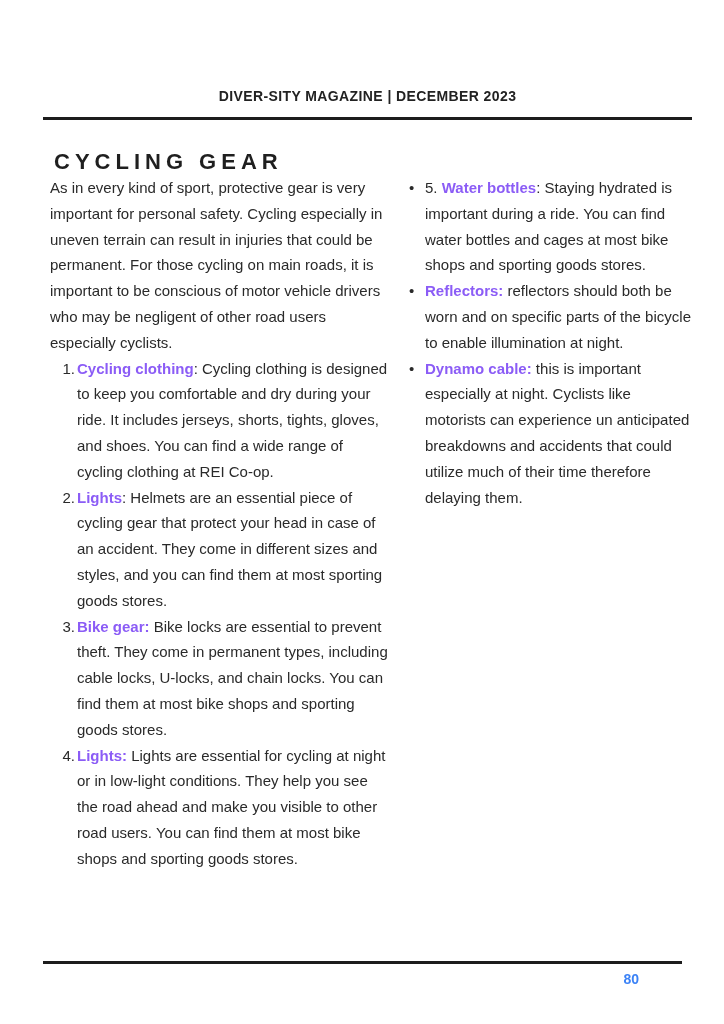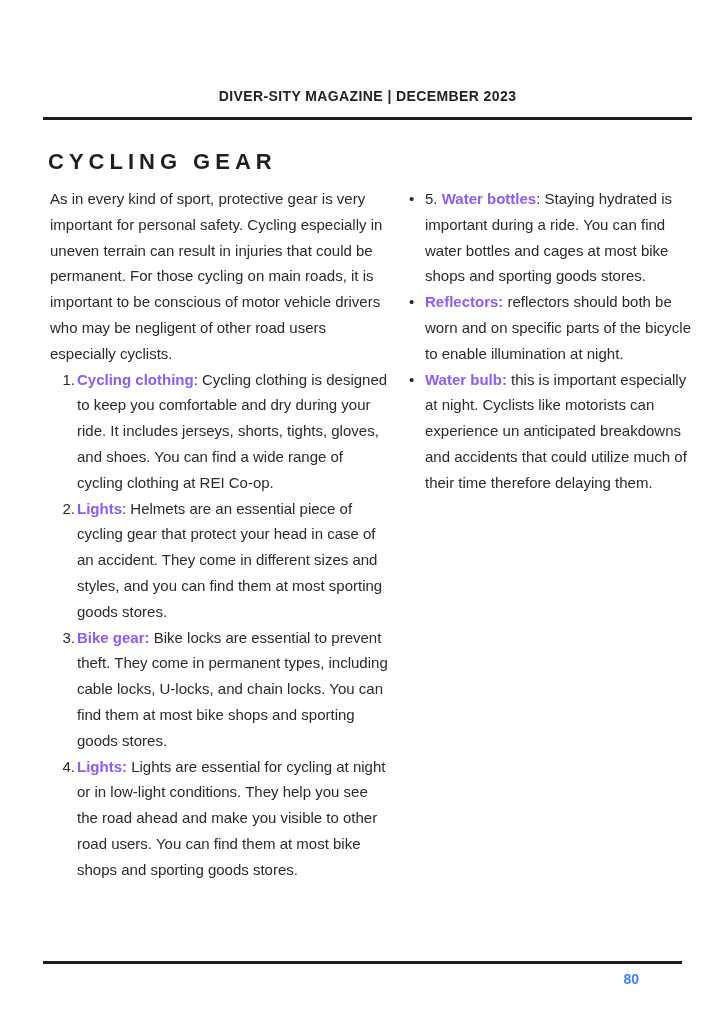--- a/index.html
+++ b/index.html
@@ -25,30 +25,29 @@
     color: #222222;
   }
   .rule {
     border: none;
     border-top: 3px solid #1c1c1c;
     margin-top: 13px;
   }
   
   .article-title {
     margin-top: 29px;
-    margin-left: 5px;
+    margin-left: 11px;
     font-size: 22px;
     font-weight: bold;
     letter-spacing: 5px;
     color: #1f1f1f;
   }
   
   .columns {
     display: flex;
-    margin-top: 11px;
     margin-left: 7px;
     gap: 16px;
   }
   .col-left { flex: 0 0 342px; }
   .col-right { flex: 1; }
   .body-text {
     font-size: 15px;
     line-height: 25.8px;
     color: #2a2a2a;
   }
@@ -135,21 +134,21 @@
         <li>
           <span class="bullet">•</span>
           <span><span>5. </span><b>Water bottles</b><span>: Staying hydrated is important during a ride. You can find water bottles and cages at most bike shops and sporting goods stores.</span></span>
         </li>
         <li>
           <span class="bullet">•</span>
           <span><span></span><b>Reflectors:</b><span> reflectors should both be worn and on specific parts of the bicycle to enable illumination at night.</span></span>
         </li>
         <li>
           <span class="bullet">•</span>
-          <span><span></span><b>Water bulb:</b><span> this is important especially at night. Cyclists like motorists can experience un anticipated breakdowns and accidents that could utilize much of their time therefore delaying them.</span></span>
+          <span><span></span><b>Dynamo cable:</b><span> this is important especially at night. Cyclists like motorists can experience un anticipated breakdowns and accidents that could utilize much of their time therefore delaying them.</span></span>
         </li>
       </ul>
     </div>
 
   </div>
 
   <footer class="mag-footer">
     <hr class="footer-rule">
     <div class="page-number">80</div>
   </footer>

